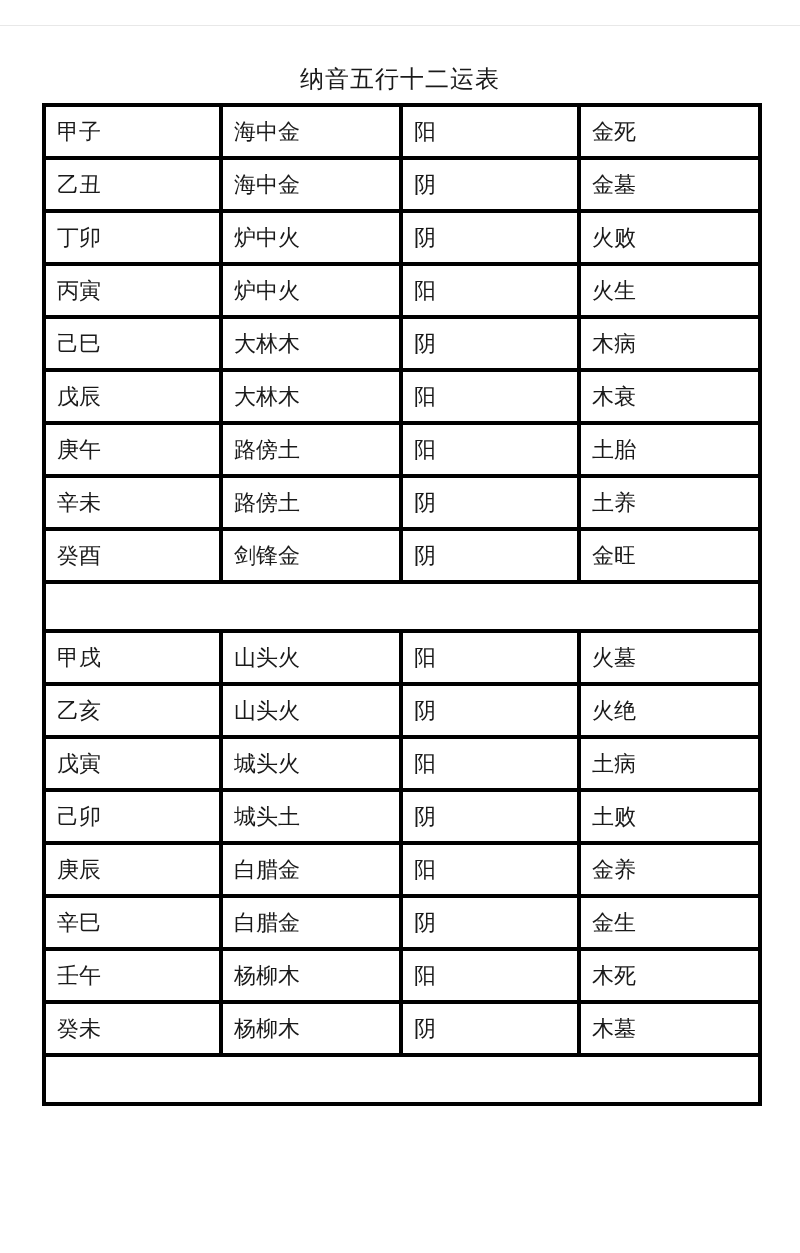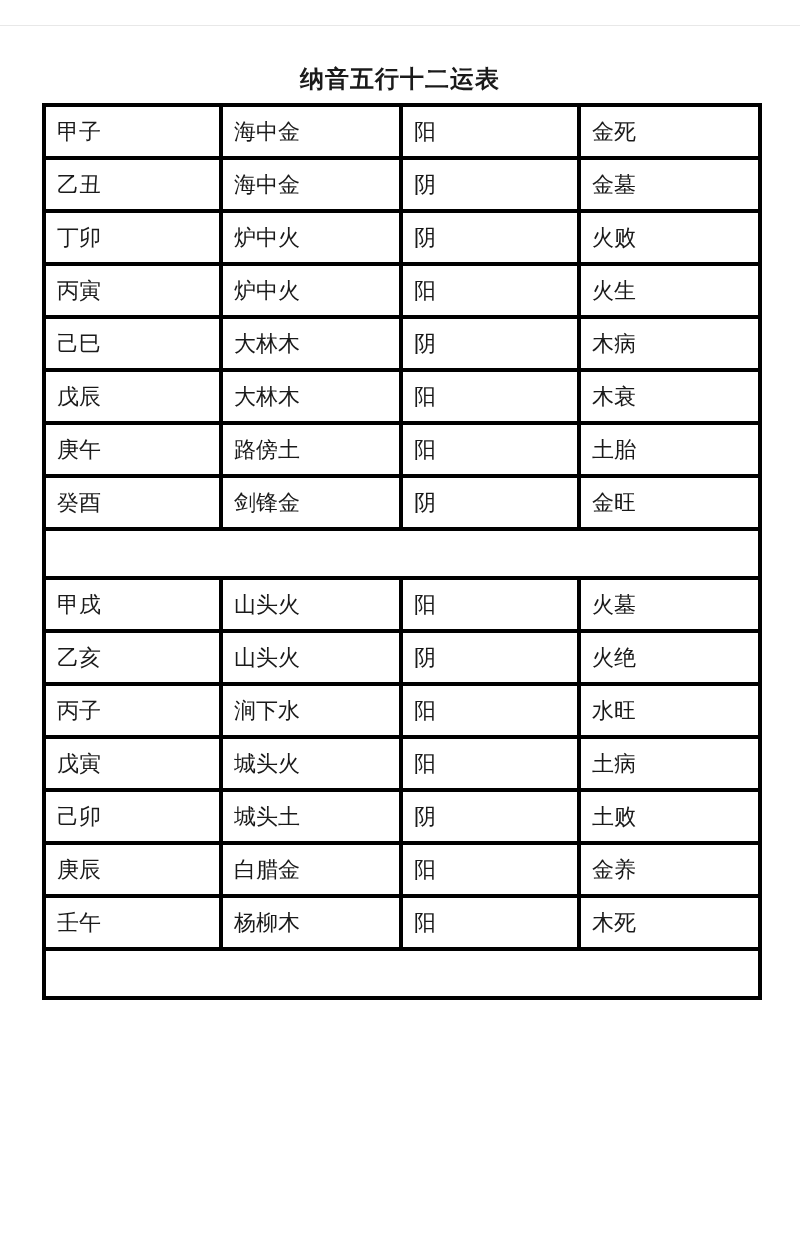--- a/index.html
+++ b/index.html
@@ -22,21 +22,21 @@
     height: 1px;
     background: #e8e8e8;
   }
   .page-title {
     position: absolute;
     top: 63px;
     left: 0;
     width: 800px;
     text-align: center;
     font-size: 24px;
-    font-weight: bold;
+    font-weight: normal;
     color: #1a1a1a;
     letter-spacing: 1px;
   }
   .table-wrap {
     position: absolute;
     top: 103px;
     left: 42px;
     width: 716px;
   }
   table.nayin {
@@ -114,20 +114,26 @@
           <td>阳</td>
           <td>木衰</td>
         </tr>
         <tr>
           <td>庚午</td>
           <td>路傍土</td>
           <td>阳</td>
           <td>土胎</td>
         </tr>
         <tr>
+          <td>辛未</td>
+          <td>路傍土</td>
+          <td>阴</td>
+          <td>土养</td>
+        </tr>
+        <tr>
           <td>癸酉</td>
           <td>剑锋金</td>
           <td>阴</td>
           <td>金旺</td>
         </tr>
         <tr>
           <td colspan="4" class="spacer"></td>
         </tr>
         <tr>
           <td>甲戌</td>
@@ -135,47 +141,53 @@
           <td>阳</td>
           <td>火墓</td>
         </tr>
         <tr>
           <td>乙亥</td>
           <td>山头火</td>
           <td>阴</td>
           <td>火绝</td>
         </tr>
         <tr>
-          <td>丙子</td>
-          <td>涧下水</td>
-          <td>阳</td>
-          <td>水旺</td>
-        </tr>
-        <tr>
           <td>戊寅</td>
           <td>城头火</td>
           <td>阳</td>
           <td>土病</td>
         </tr>
         <tr>
           <td>己卯</td>
           <td>城头土</td>
           <td>阴</td>
           <td>土败</td>
         </tr>
         <tr>
           <td>庚辰</td>
           <td>白腊金</td>
           <td>阳</td>
           <td>金养</td>
         </tr>
         <tr>
+          <td>辛巳</td>
+          <td>白腊金</td>
+          <td>阴</td>
+          <td>金生</td>
+        </tr>
+        <tr>
           <td>壬午</td>
           <td>杨柳木</td>
           <td>阳</td>
           <td>木死</td>
+        </tr>
+        <tr>
+          <td>癸未</td>
+          <td>杨柳木</td>
+          <td>阴</td>
+          <td>木墓</td>
         </tr>
         <tr>
           <td colspan="4" class="spacer"></td>
         </tr>
       </tbody>
   </table>
 </div>
 
 </body></html>

